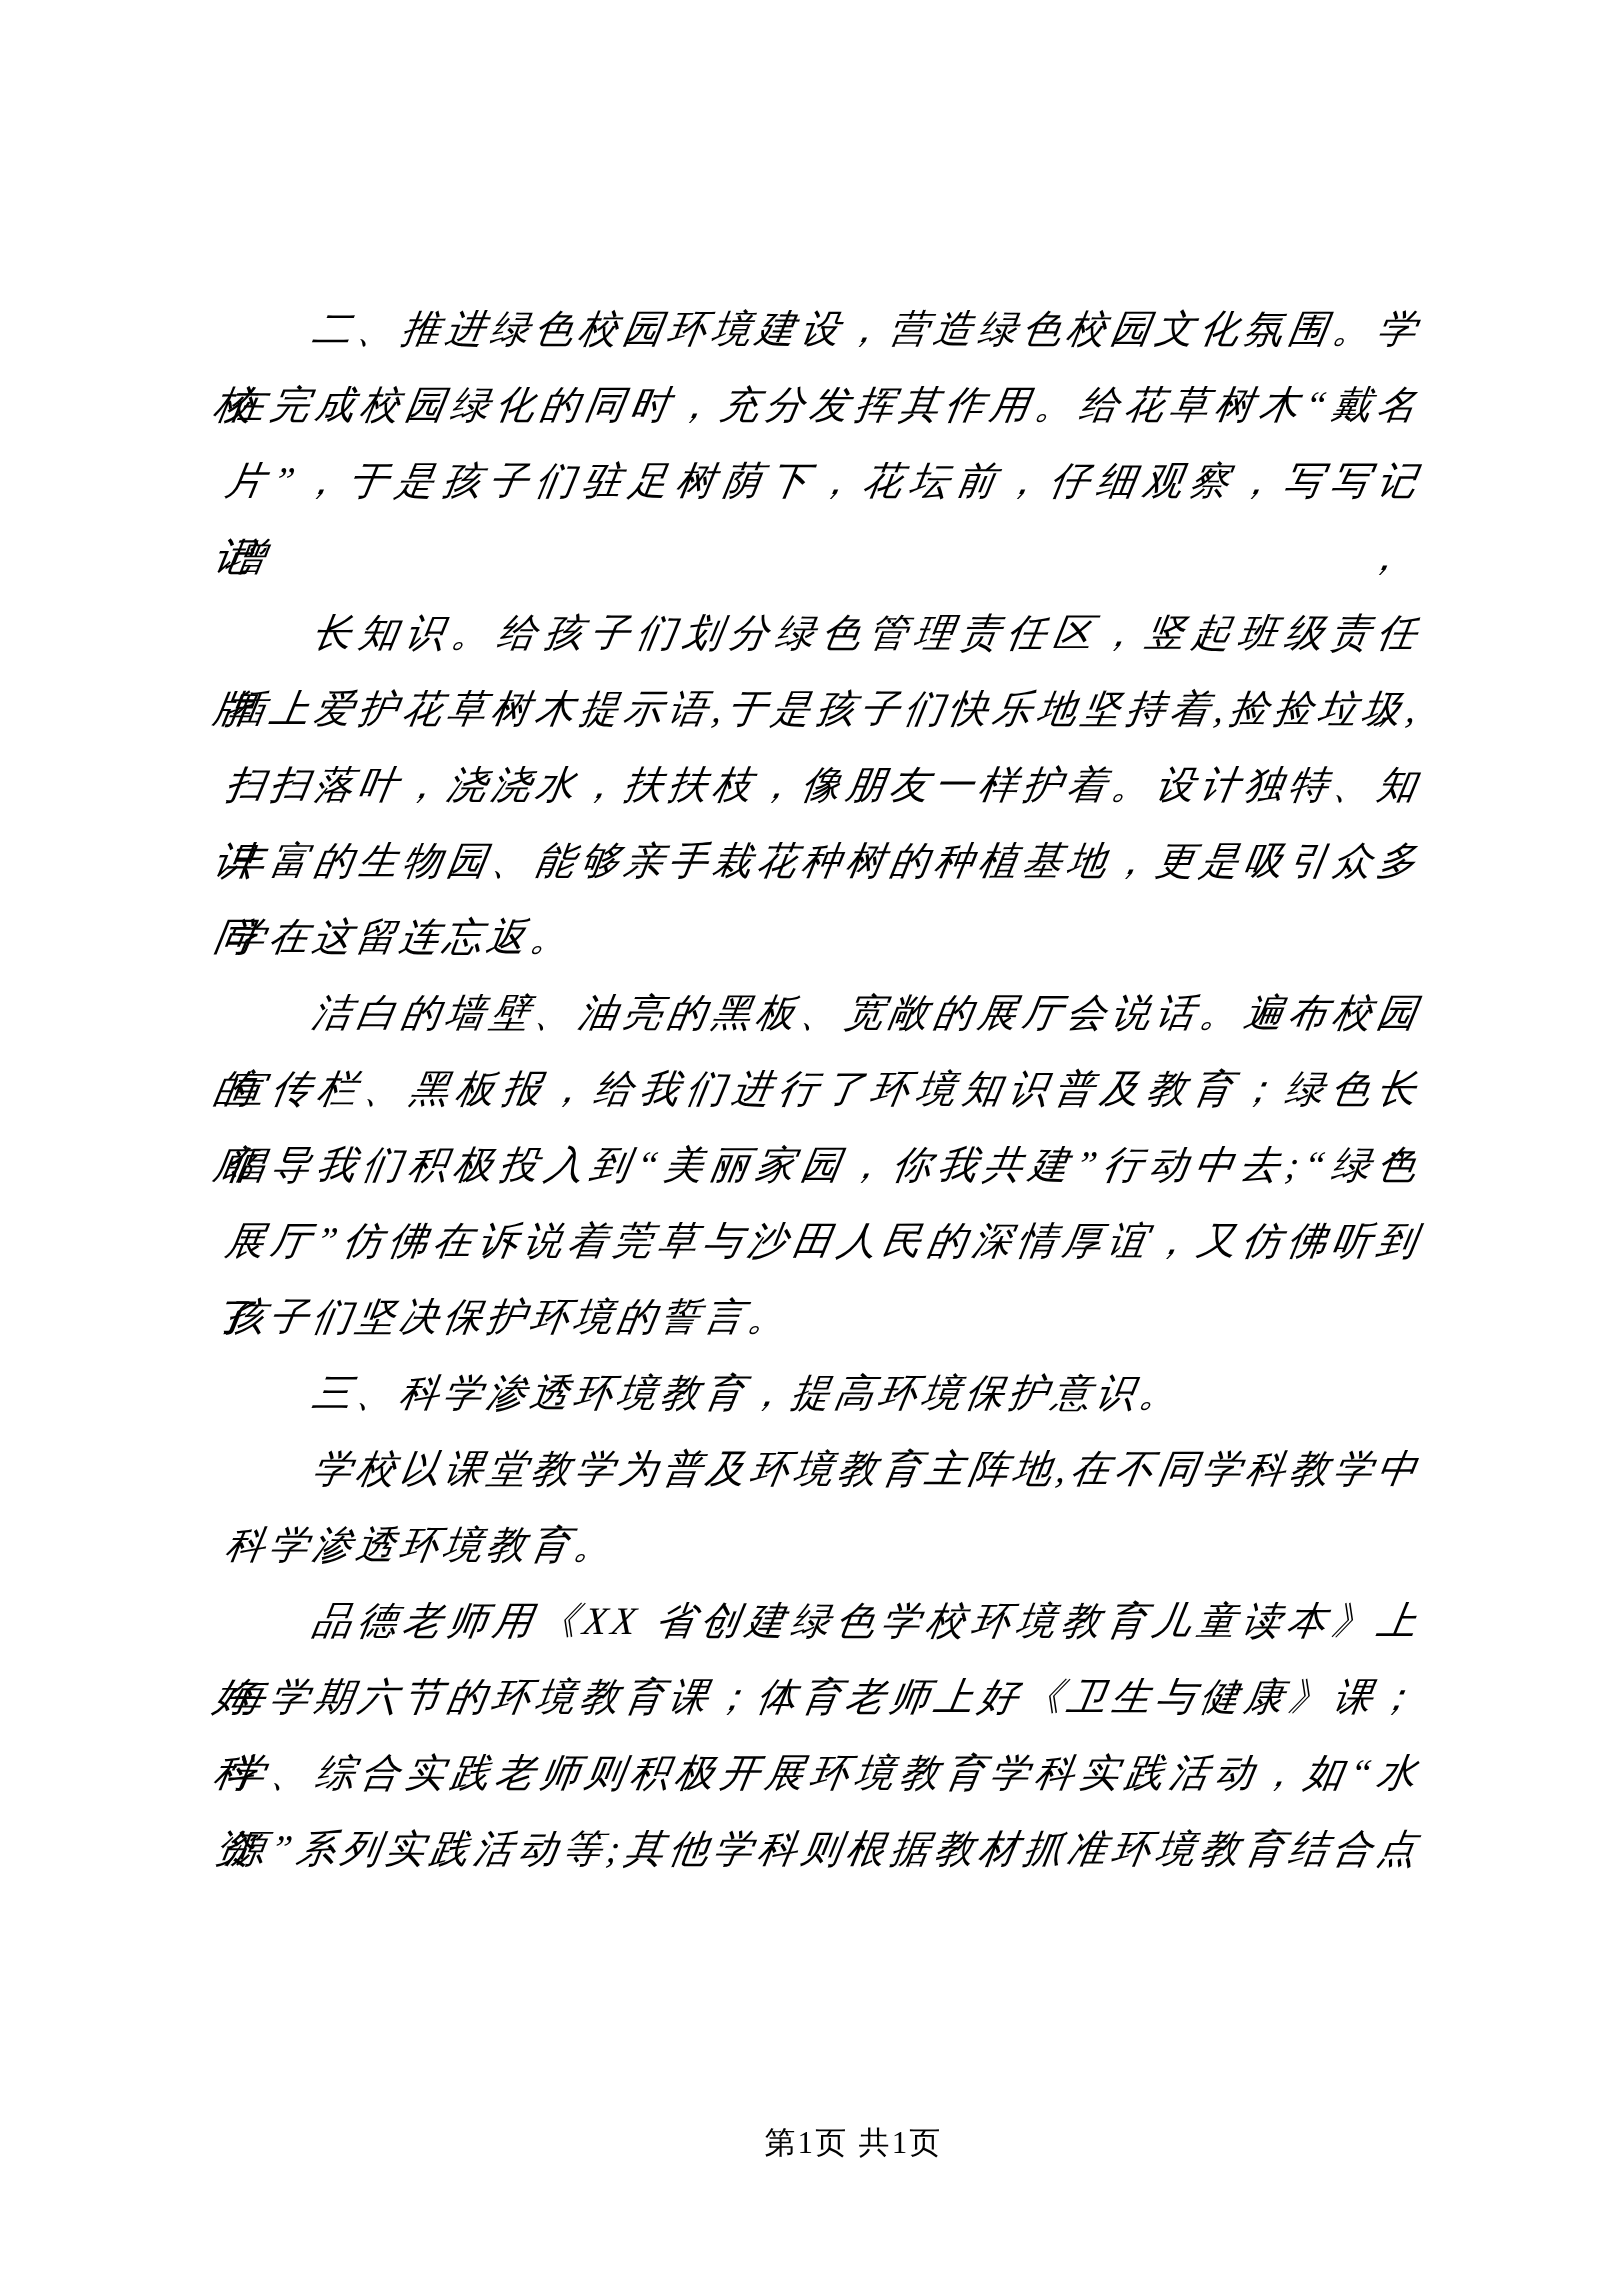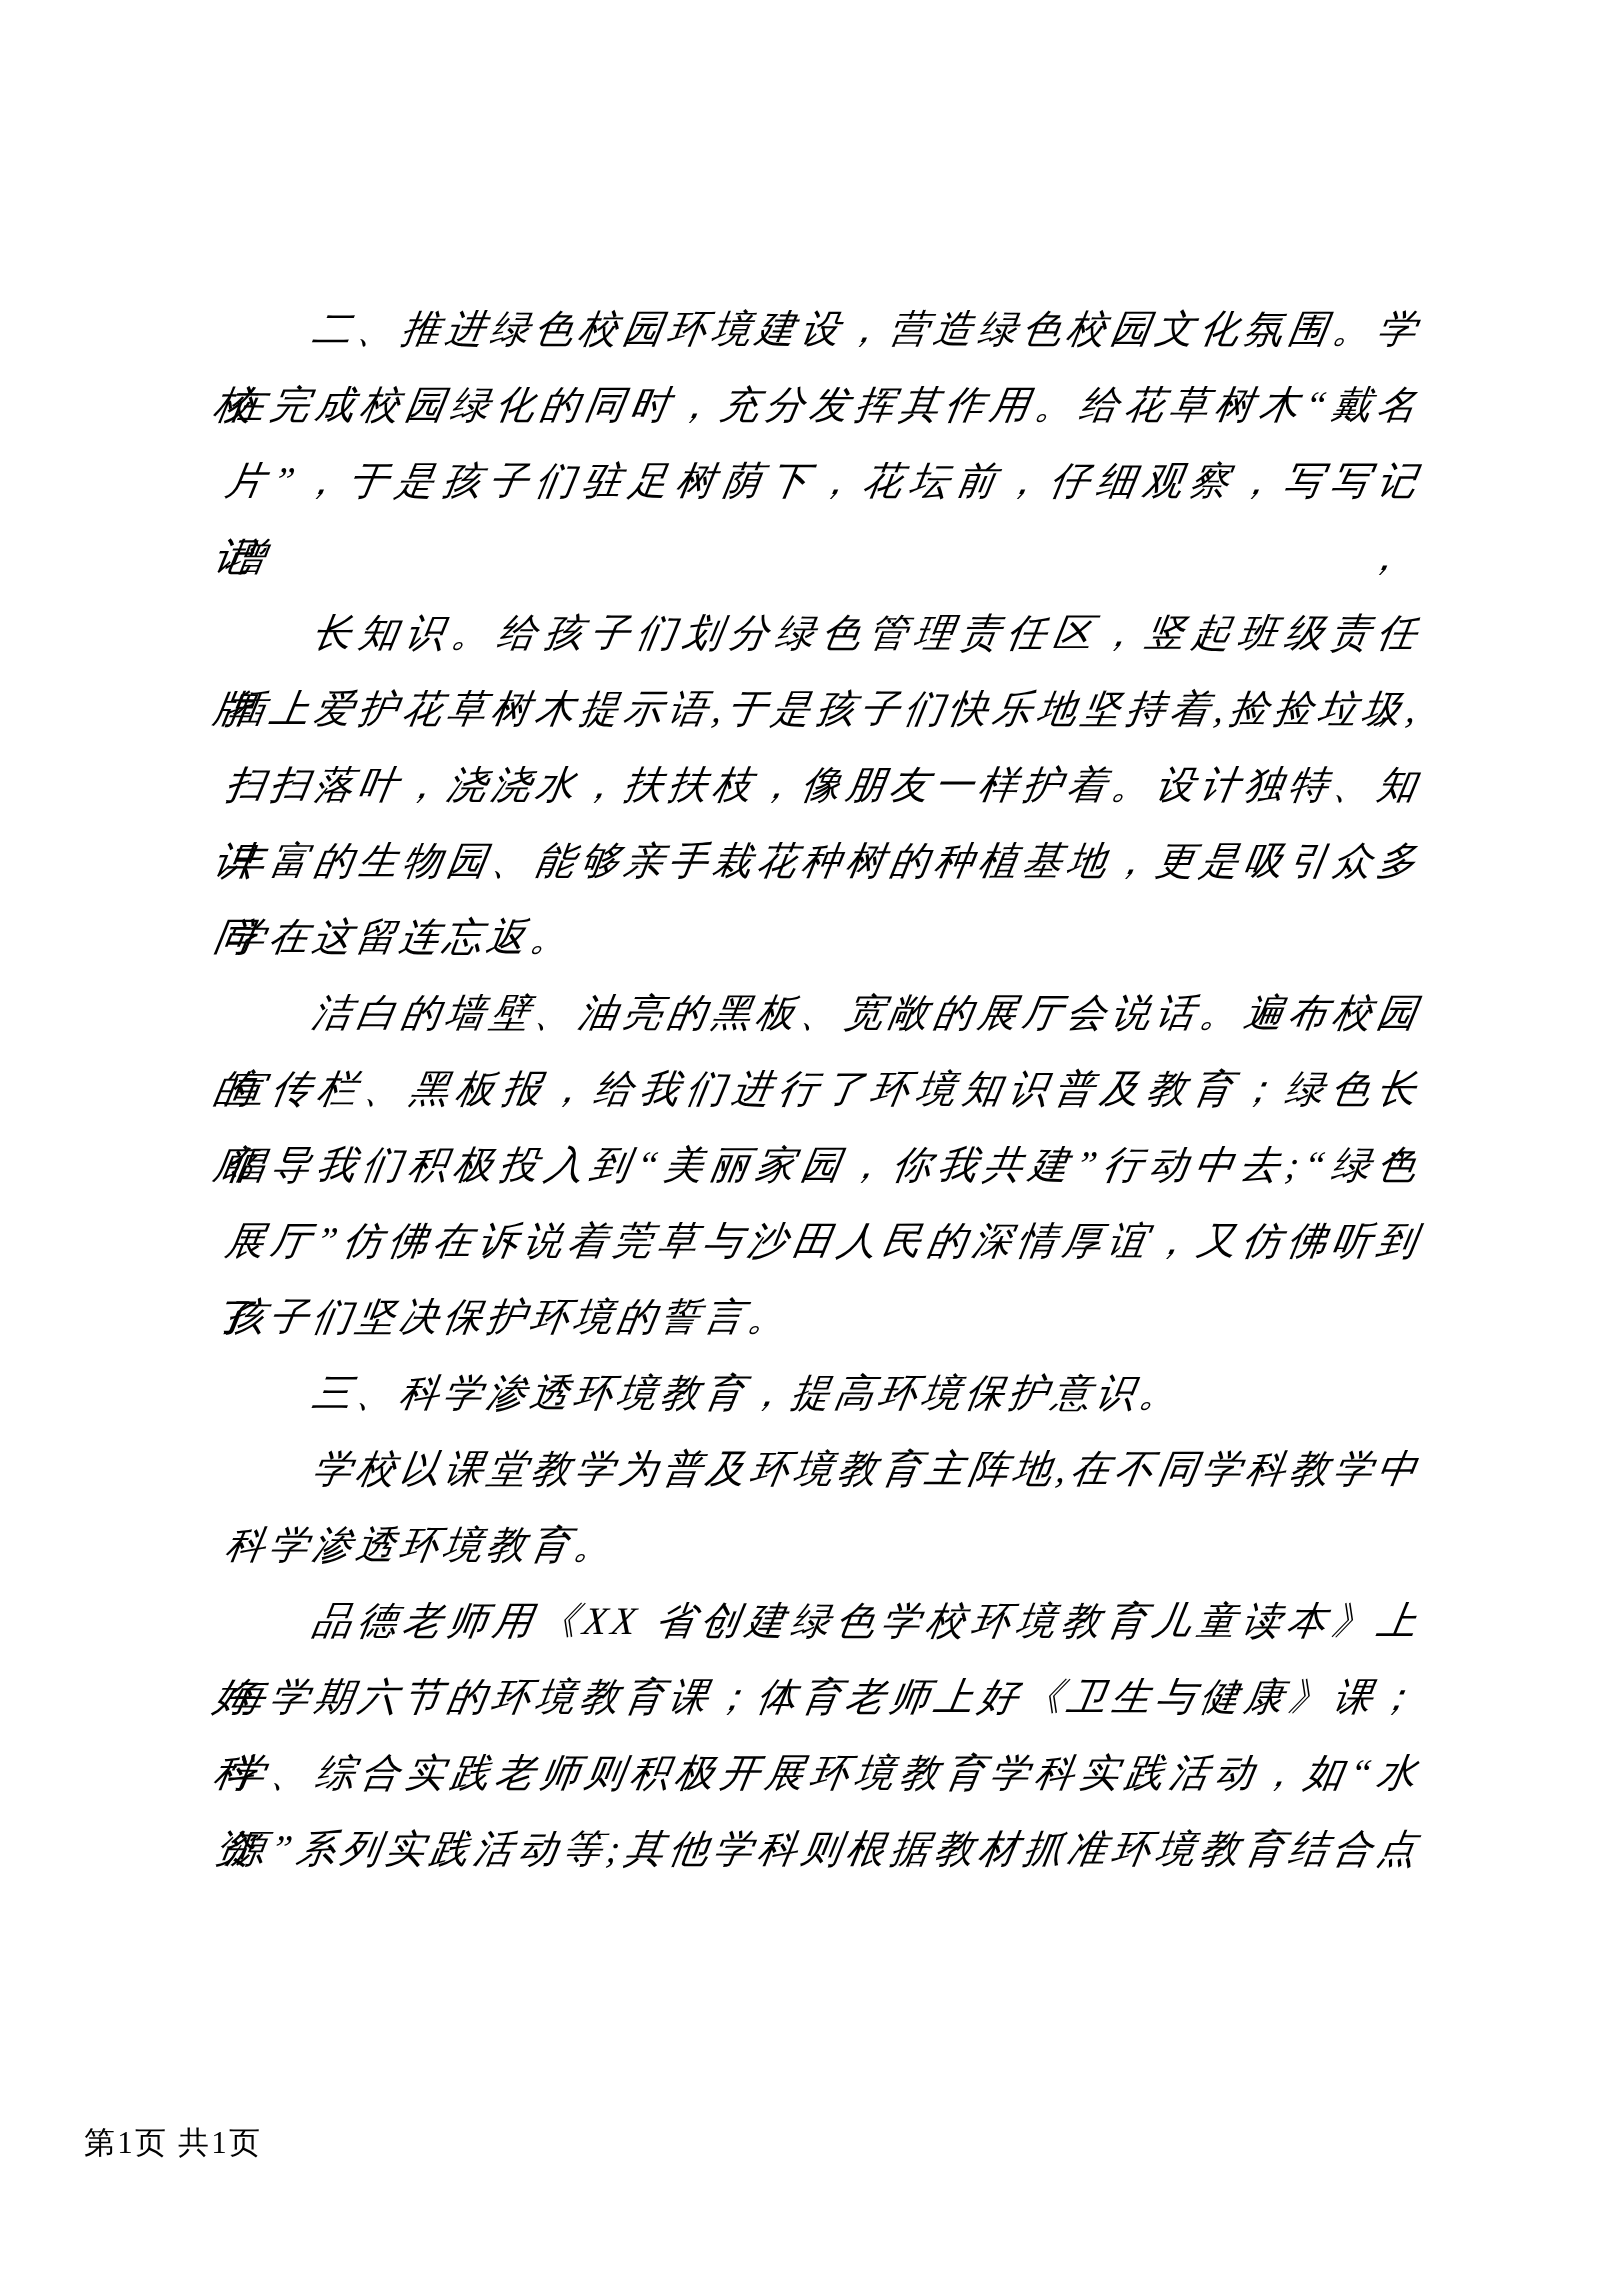--- a/index.html
+++ b/index.html
@@ -39,20 +39,21 @@
   }
   .line.indent {
     text-indent: 87px;
   }
   .footer {
     position: absolute;
     left: 0;
     right: 0;
     top: 2124px;
     padding-left: 84px;
+    text-align: center;
     font-family: "Liberation Serif", "DejaVu Serif", serif;
     font-style: normal;
     font-size: 31px;
     line-height: 1.2;
     letter-spacing: 2.2px;
     color: #000000;
   }
 </style>
 </head>
 <body>

